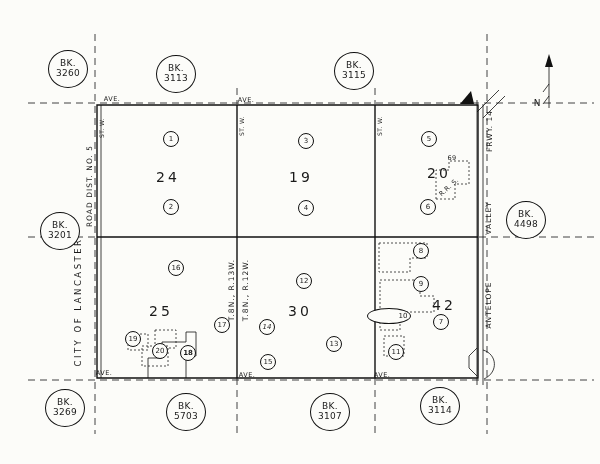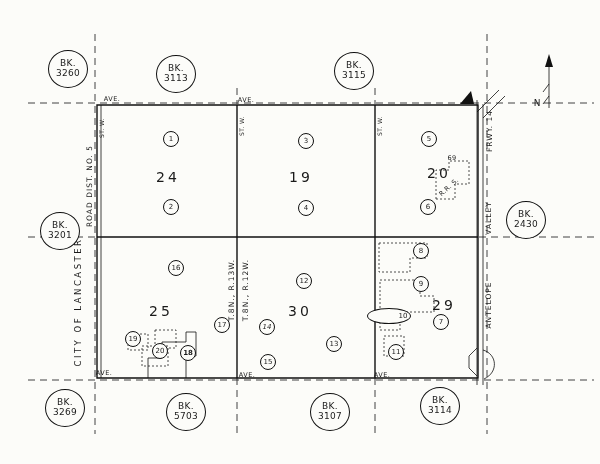--- a/index.html
+++ b/index.html
@@ -115,21 +115,21 @@
       <div class="badge" style="left: 354px; top: 71px;">
         <div>BK.</div>
         <div>3115</div>
       </div>
       <div class="badge" style="left: 60px; top: 231px;">
         <div>BK.</div>
         <div>3201</div>
       </div>
       <div class="badge" style="left: 526px; top: 220px;">
         <div>BK.</div>
-        <div>2430</div>
+        <div>4498</div>
       </div>
       <div class="badge" style="left: 65px; top: 408px;">
         <div>BK.</div>
         <div>3269</div>
       </div>
       <div class="badge" style="left: 186px; top: 412px;">
         <div>BK.</div>
         <div>5703</div>
       </div>
       <div class="badge" style="left: 330px; top: 412px;">
@@ -138,21 +138,21 @@
       </div>
       <div class="badge" style="left: 440px; top: 406px;">
         <div>BK.</div>
         <div>3114</div>
       </div>
       <div class="section-num" style="left: 168px; top: 177px;">24</div>
       <div class="section-num" style="left: 301px; top: 177px;">19</div>
       <div class="section-num" style="left: 439px; top: 173px;">20</div>
       <div class="section-num" style="left: 161px; top: 311px;">25</div>
       <div class="section-num" style="left: 300px; top: 311px;">30</div>
-      <div class="section-num" style="left: 444px; top: 305px;">29</div>
+      <div class="section-num" style="left: 444px; top: 305px;">42</div>
       <div class="parcel" style="left: 171px; top: 139px;">1</div>
       <div class="parcel" style="left: 171px; top: 207px;">2</div>
       <div class="parcel" style="left: 306px; top: 141px;">3</div>
       <div class="parcel" style="left: 306px; top: 208px;">4</div>
       <div class="parcel" style="left: 429px; top: 139px;">5</div>
       <div class="parcel" style="left: 428px; top: 207px;">6</div>
       <div class="parcel" style="left: 441px; top: 322px;">7</div>
       <div class="parcel" style="left: 421px; top: 251px;">8</div>
       <div class="parcel" style="left: 421px; top: 284px;">9</div>
       <div class="parcel" style="left: 389px; top: 316px; padding-left: 28px;">10</div>

